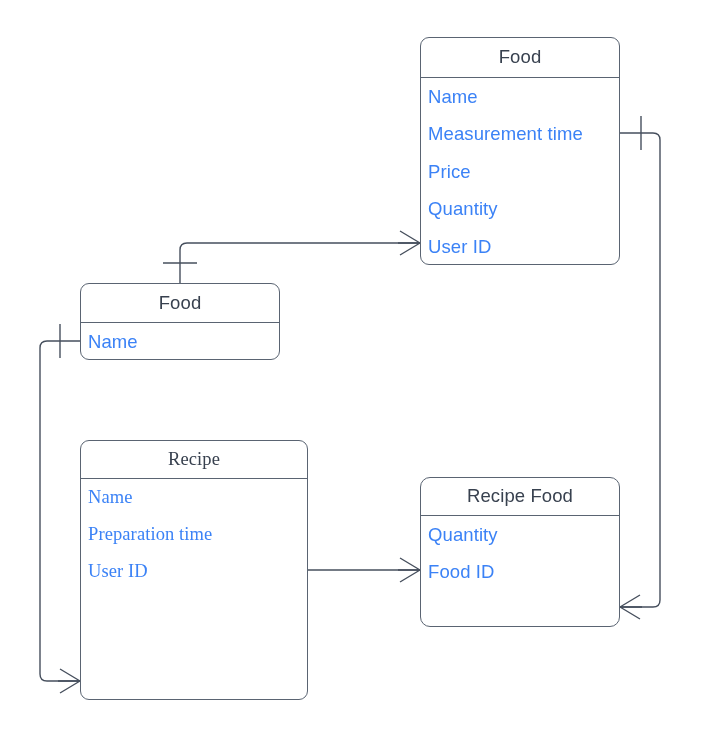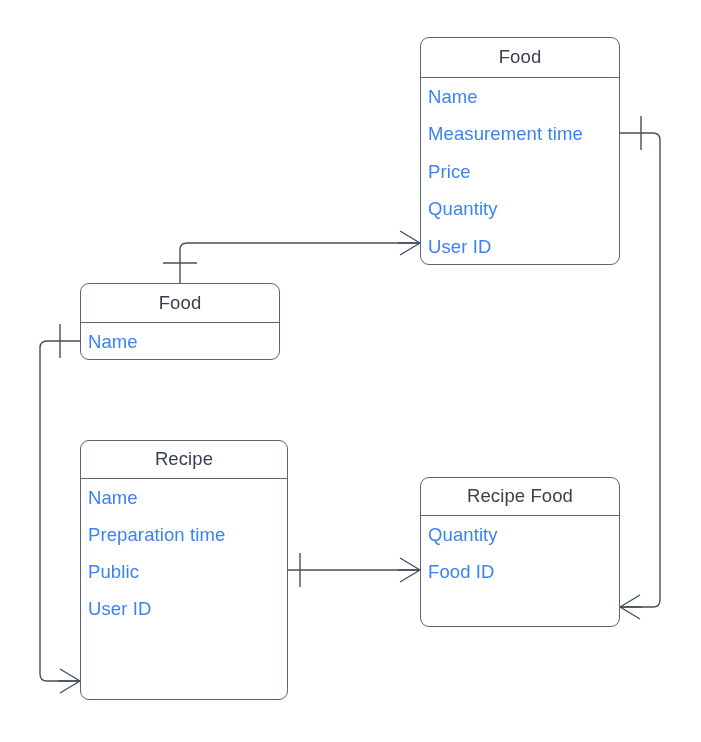--- a/index.html
+++ b/index.html
@@ -59,25 +59,25 @@
   }
   
   #entity-food      { left: 420px; top: 37px;  width: 200px; height: 228px; }
   #entity-food .entity-title { height: 40px; }
   #entity-food .attr { height: 37.5px; }
 
   #entity-user      { left: 80px;  top: 283px; width: 200px; height: 77px; }
   #entity-user .entity-title { height: 39px; }
   #entity-user .attr { height: 37px; }
 
-  #entity-recipe    { left: 80px;  top: 440px; width: 208px; height: 260px; }
+  #entity-recipe    { left: 80px;  top: 440px; width: 228px; height: 260px; font-family: Liberation Serif, serif; }
   #entity-recipe .entity-title { height: 38px; }
   #entity-recipe .attr { height: 37px; }
 
-  #entity-recipefood{ left: 420px; top: 477px; width: 200px; height: 150px; }
+  #entity-recipefood{ left: 420px; top: 477px; width: 200px; height: 150px; border-radius: 10px; }
   #entity-recipefood .entity-title { height: 38px; }
   #entity-recipefood .attr { height: 37.3px; }
 
   svg.links {
     position: absolute;
     left: 0; top: 0;
     width: 701px;
     height: 742px;
     z-index: 1;
     pointer-events: none;
@@ -141,21 +141,20 @@
     <div class="attr-list">
       <div class="attr">Name</div>
     </div>
   </div>
 
   <div class="entity" id="entity-recipe">
     <div class="entity-title">Recipe</div>
     <div class="attr-list">
       <div class="attr">Name</div>
       <div class="attr">Preparation time</div>
-      <div class="attr">Public</div>
       <div class="attr">User ID</div>
     </div>
   </div>
 
   <div class="entity" id="entity-recipefood">
     <div class="entity-title">Recipe Food</div>
     <div class="attr-list">
       <div class="attr">Quantity</div>
       <div class="attr">Food ID</div>
     </div>

